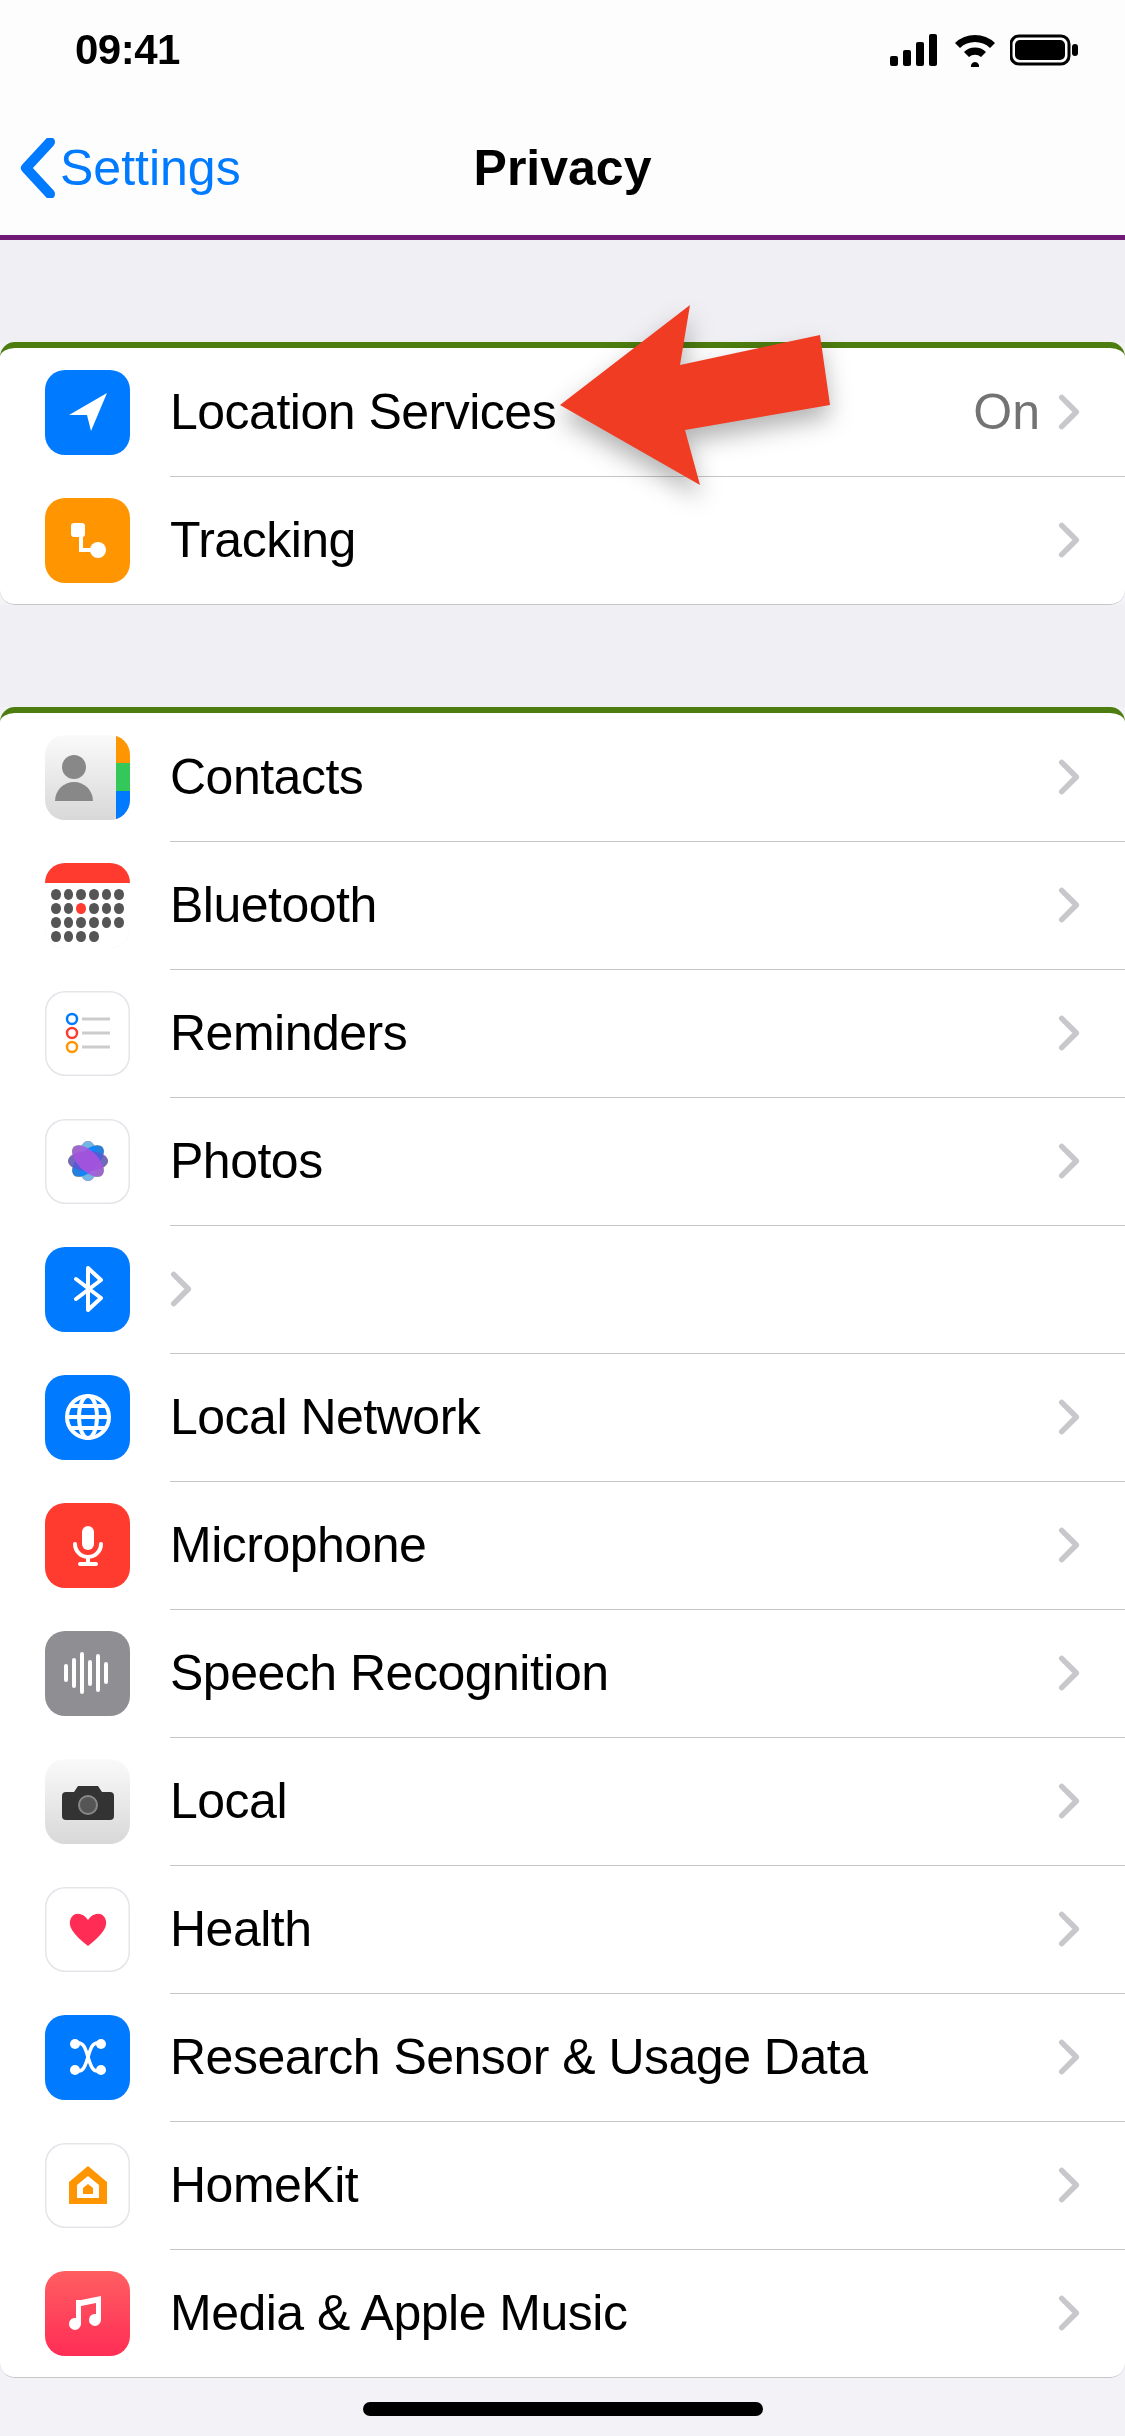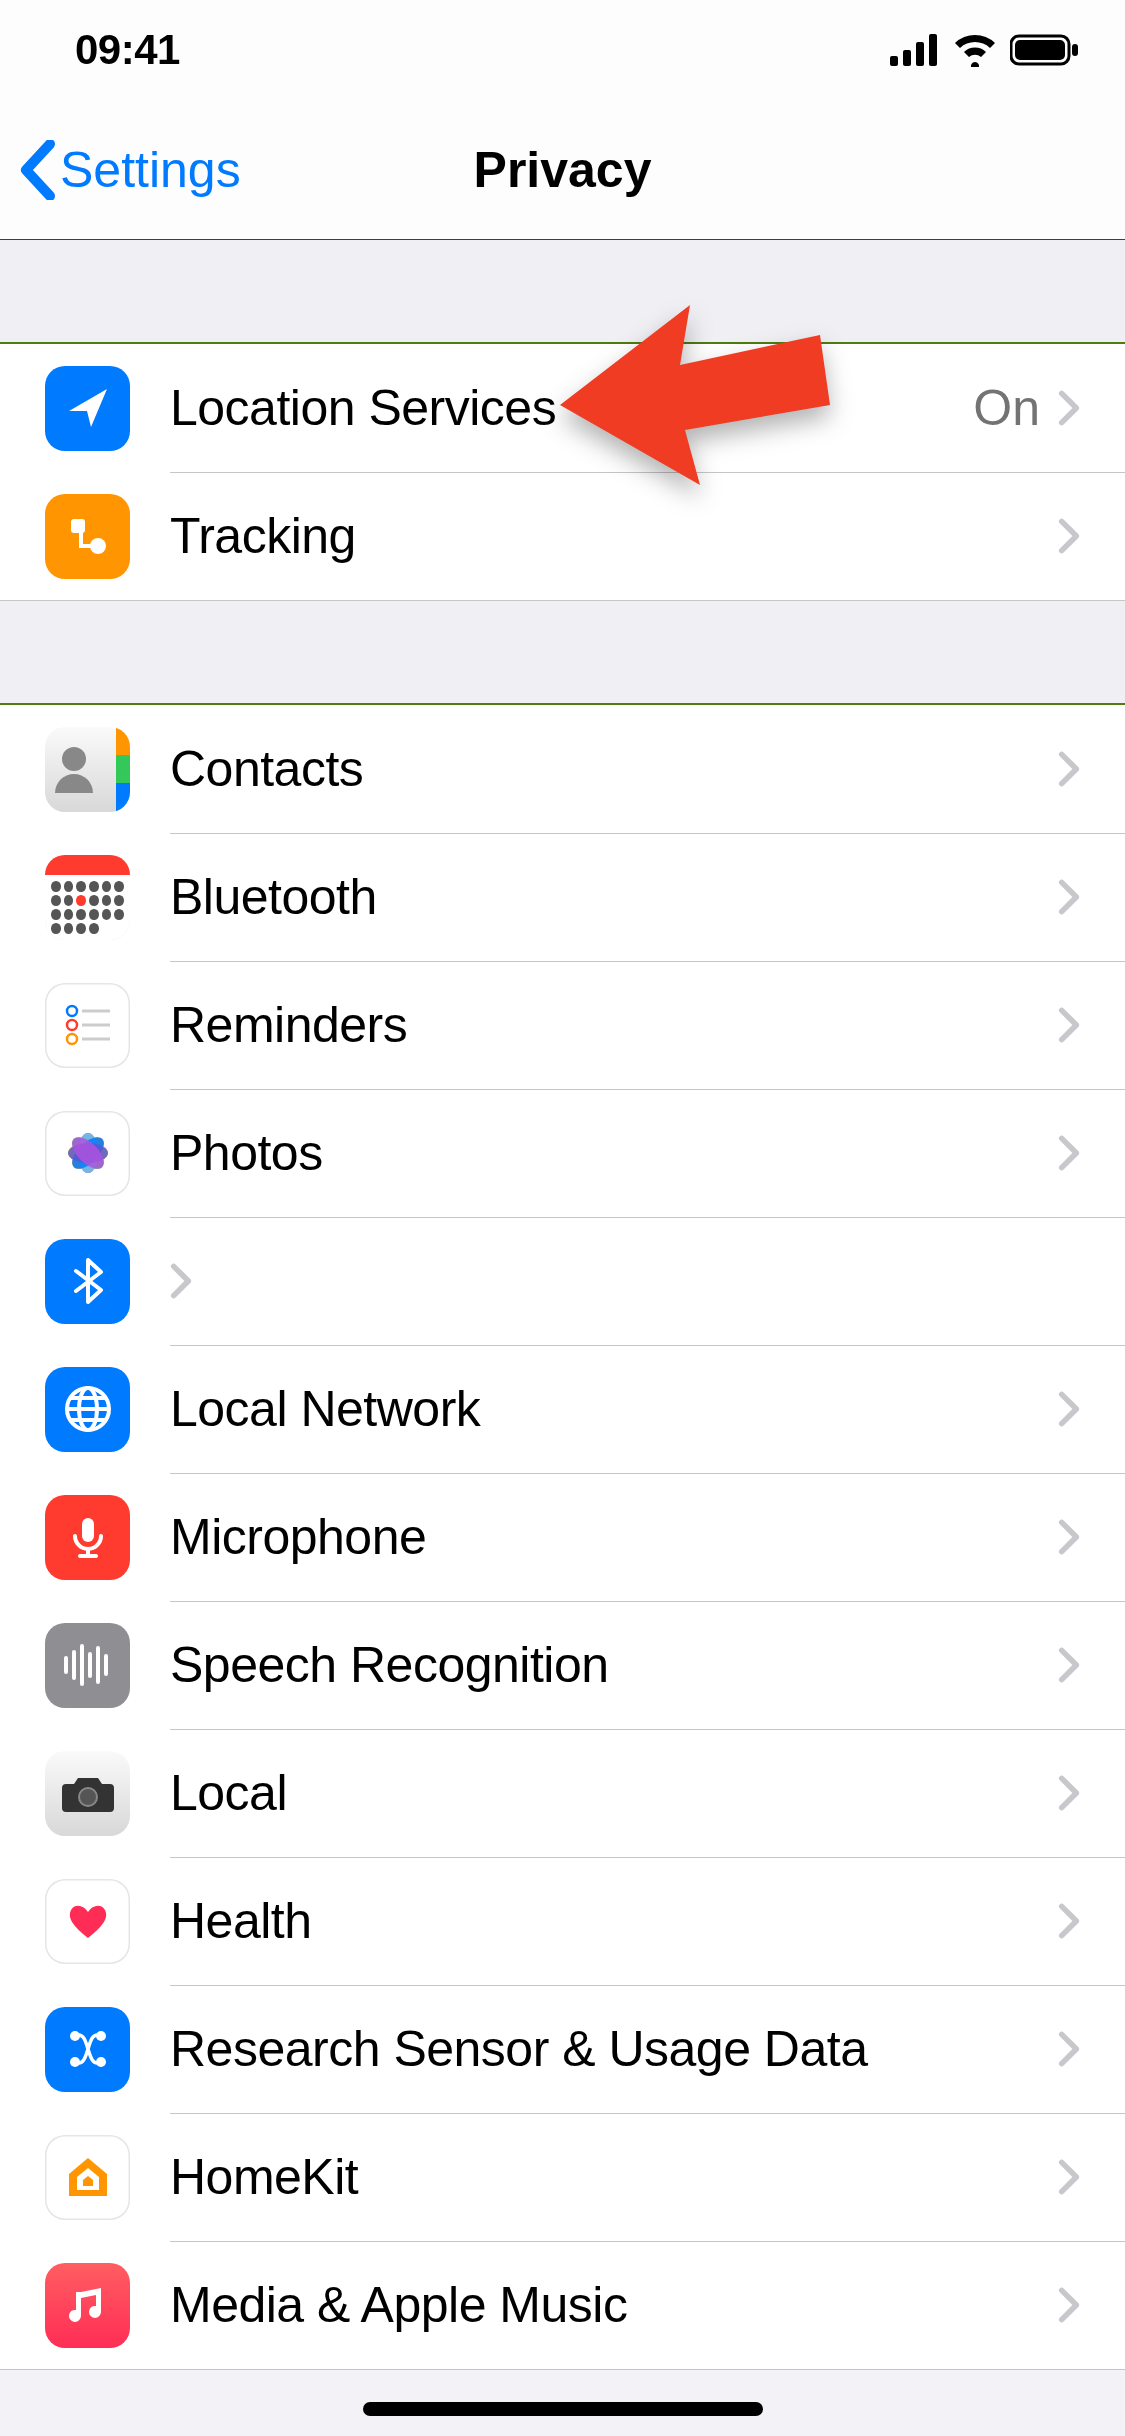--- a/index.html
+++ b/index.html
@@ -5,28 +5,28 @@
   * { margin: 0; padding: 0; box-sizing: border-box; }
   html, body { width: 1125px; height: 2436px; font-family: -apple-system, "Helvetica Neue", Helvetica, Arial, sans-serif; background: #f2f2f7; overflow: hidden; }
   .screen { width: 100%; height: 100%; display: flex; flex-direction: column; }
 
   
   .status-bar { height: 100px; display: flex; align-items: center; justify-content: space-between; padding: 0 45px 0 75px; background: #fdfdfd; }
   .status-time { font-size: 42px; font-weight: 600; letter-spacing: -0.5px; }
   .status-icons { display: flex; align-items: center; gap: 12px; }
 
   
-  .nav-bar { height: 140px; display: flex; align-items: center; background: #fdfdfd; border-bottom: 1px solid #701a75; position: relative; text-align: center; }
+  .nav-bar { height: 140px; display: flex; align-items: center; background: #fdfdfd; border-bottom: 5px solid #701a75; position: relative; text-align: center; }
   .nav-back { display: flex; align-items: center; gap: 4px; color: #007aff; padding-left: 20px; font-size: 50px; }
   .nav-back svg { width: 36px; height: 60px; }
   .nav-title { position: absolute; left: 50%; transform: translateX(-50%); font-size: 50px; font-weight: 700; color: #000; }
 
   
   .section-gap { height: 102px; background: #efeff4; }
-  .cell-group { background: #fff; border-top: 2px solid #4d7c0f; border-bottom: 1px solid #c6c6c8; }
+  .cell-group { background: #fff; border-top: 6px solid #4d7c0f; border-bottom: 1px solid #c6c6c8; border-radius: 15px; }
   .cell { display: flex; align-items: center; height: 128px; padding-left: 45px; padding-right: 45px; }
   .cell + .cell { position: relative; }
   .cell + .cell::before { content: ""; position: absolute; top: 0; left: 170px; right: 0; height: 1px; background: #c6c6c8; }
 
   .cell-icon { width: 85px; height: 85px; border-radius: 20px; display: flex; align-items: center; justify-content: center; flex-shrink: 0; margin-right: 40px; }
   .cell-label { font-size: 50px; color: #000; flex: 1; text-align: left; letter-spacing: -0.5px; }
   .cell-value { font-size: 50px; color: #737373; margin-right: 18px; }
   .cell-chevron { color: #c7c7cc; }
   .cell-chevron svg { width: 22px; height: 38px; display: block; }
 

